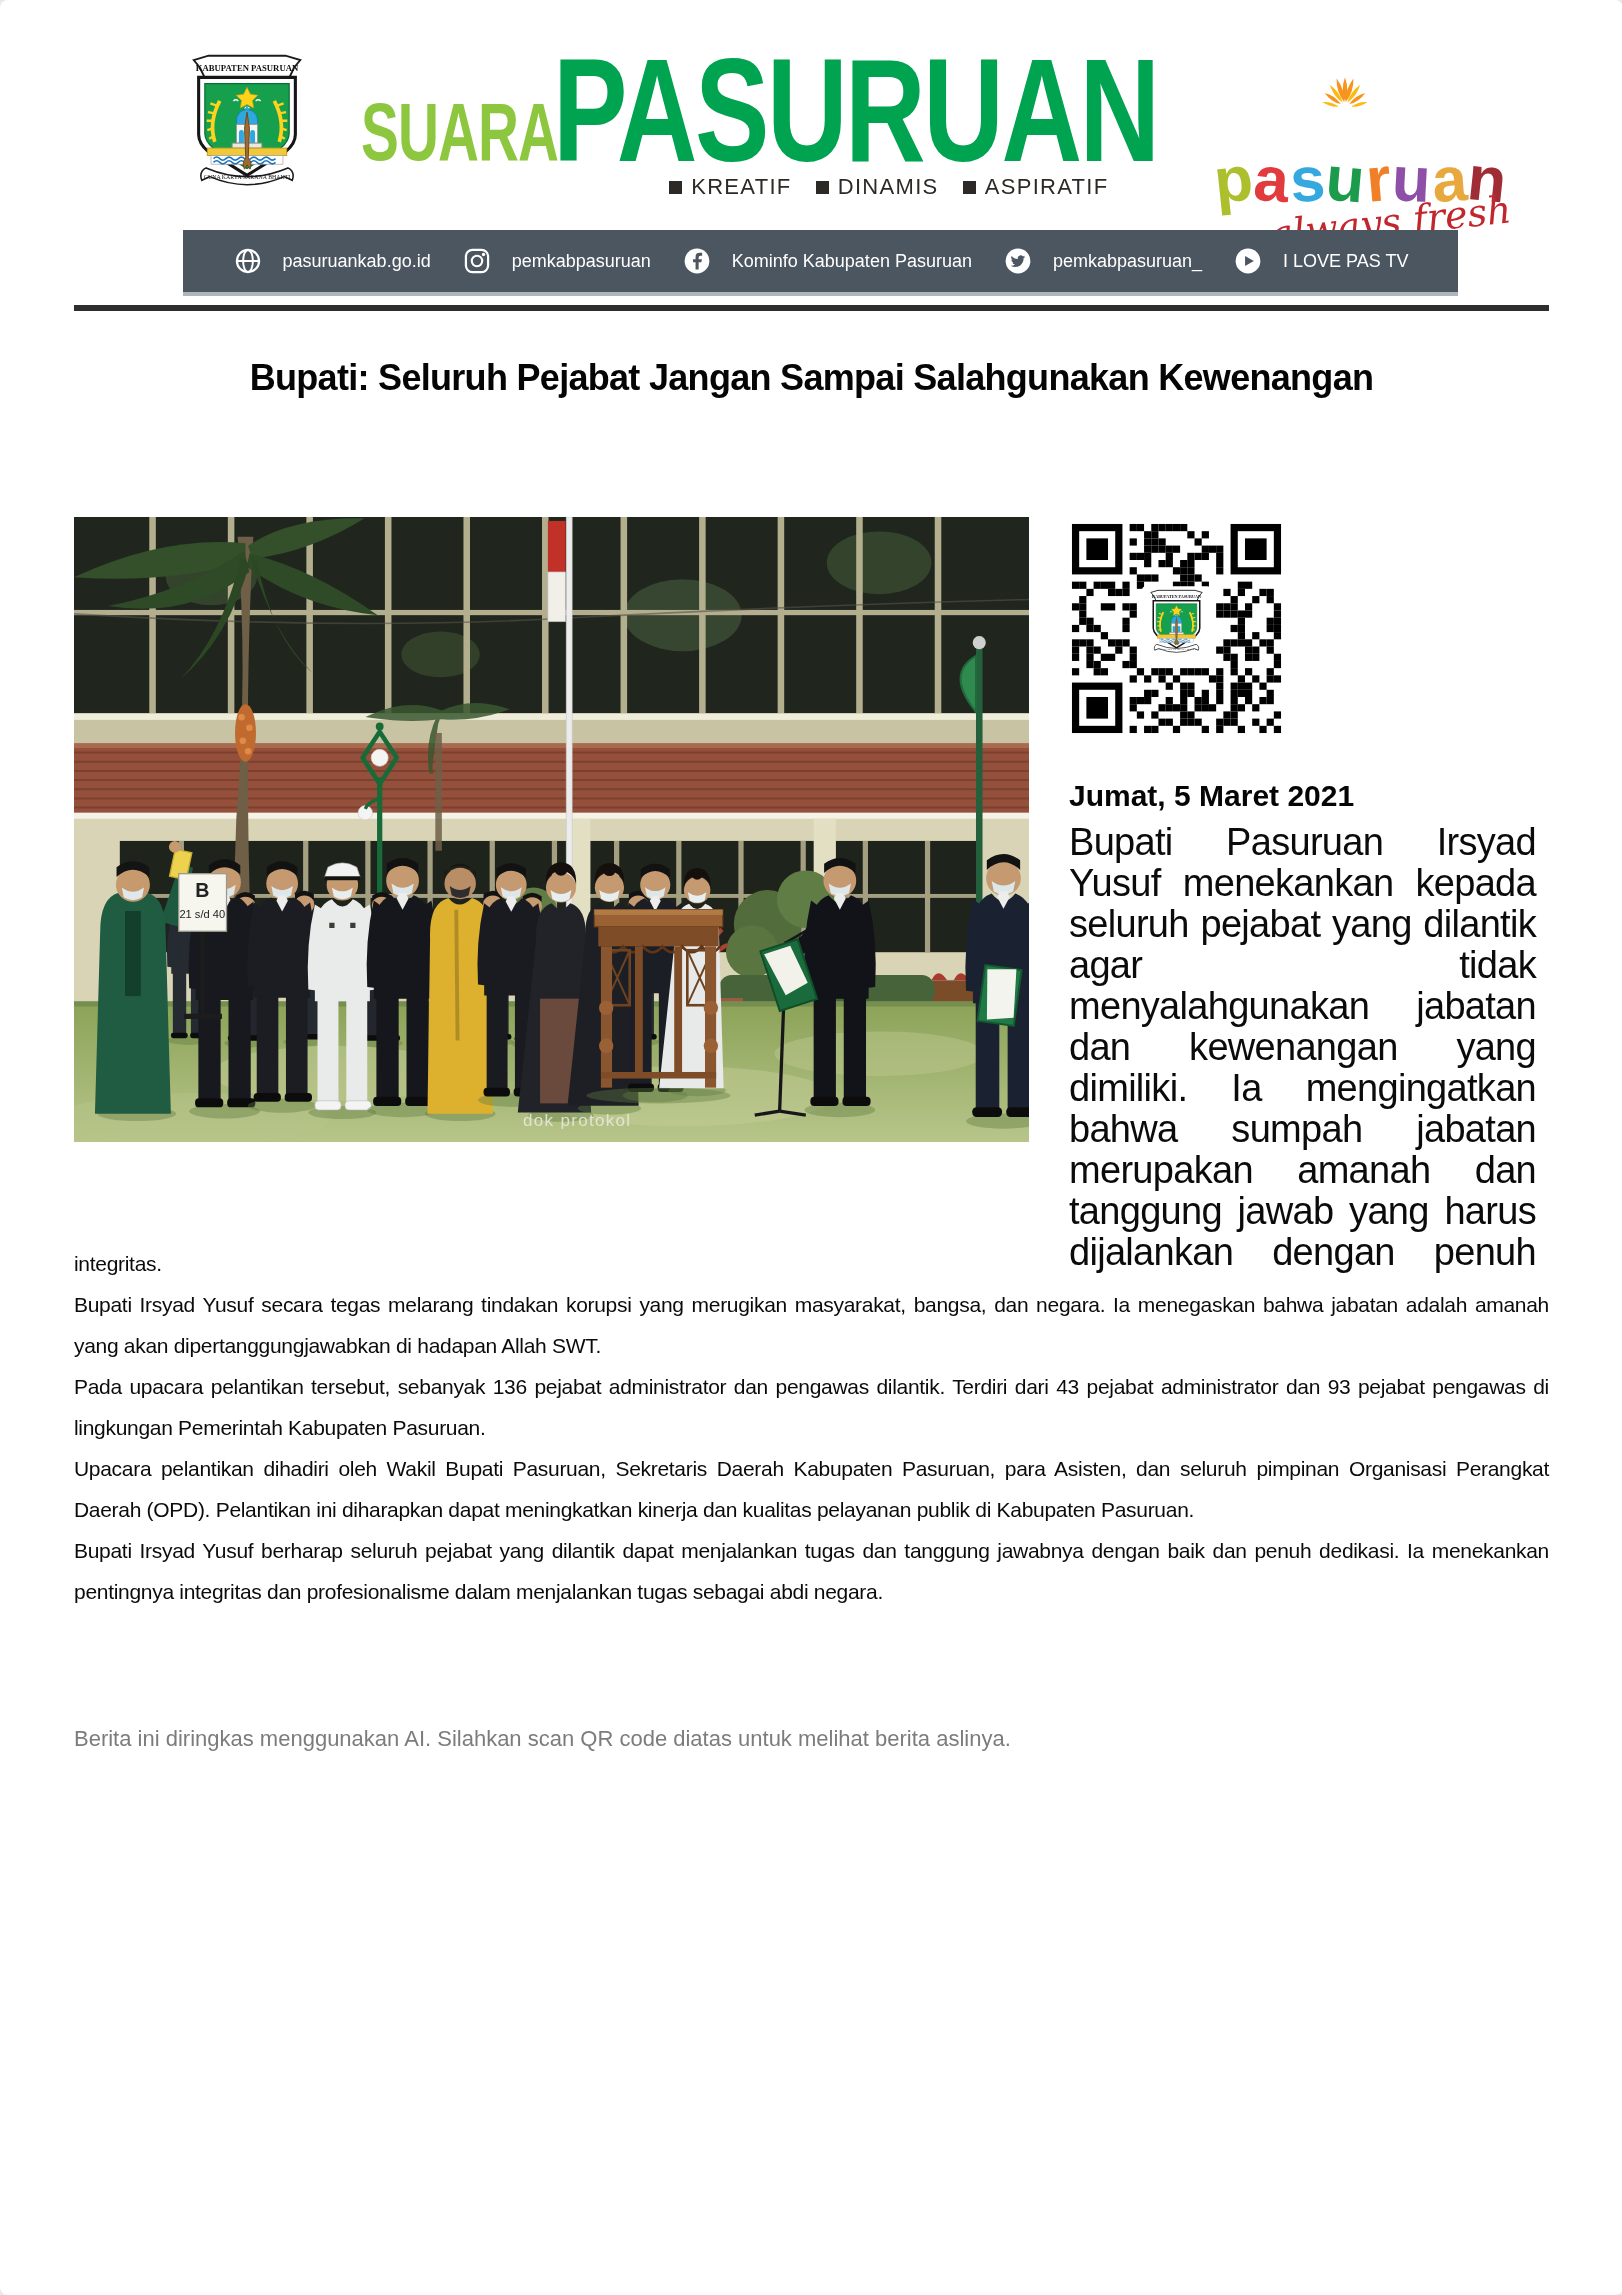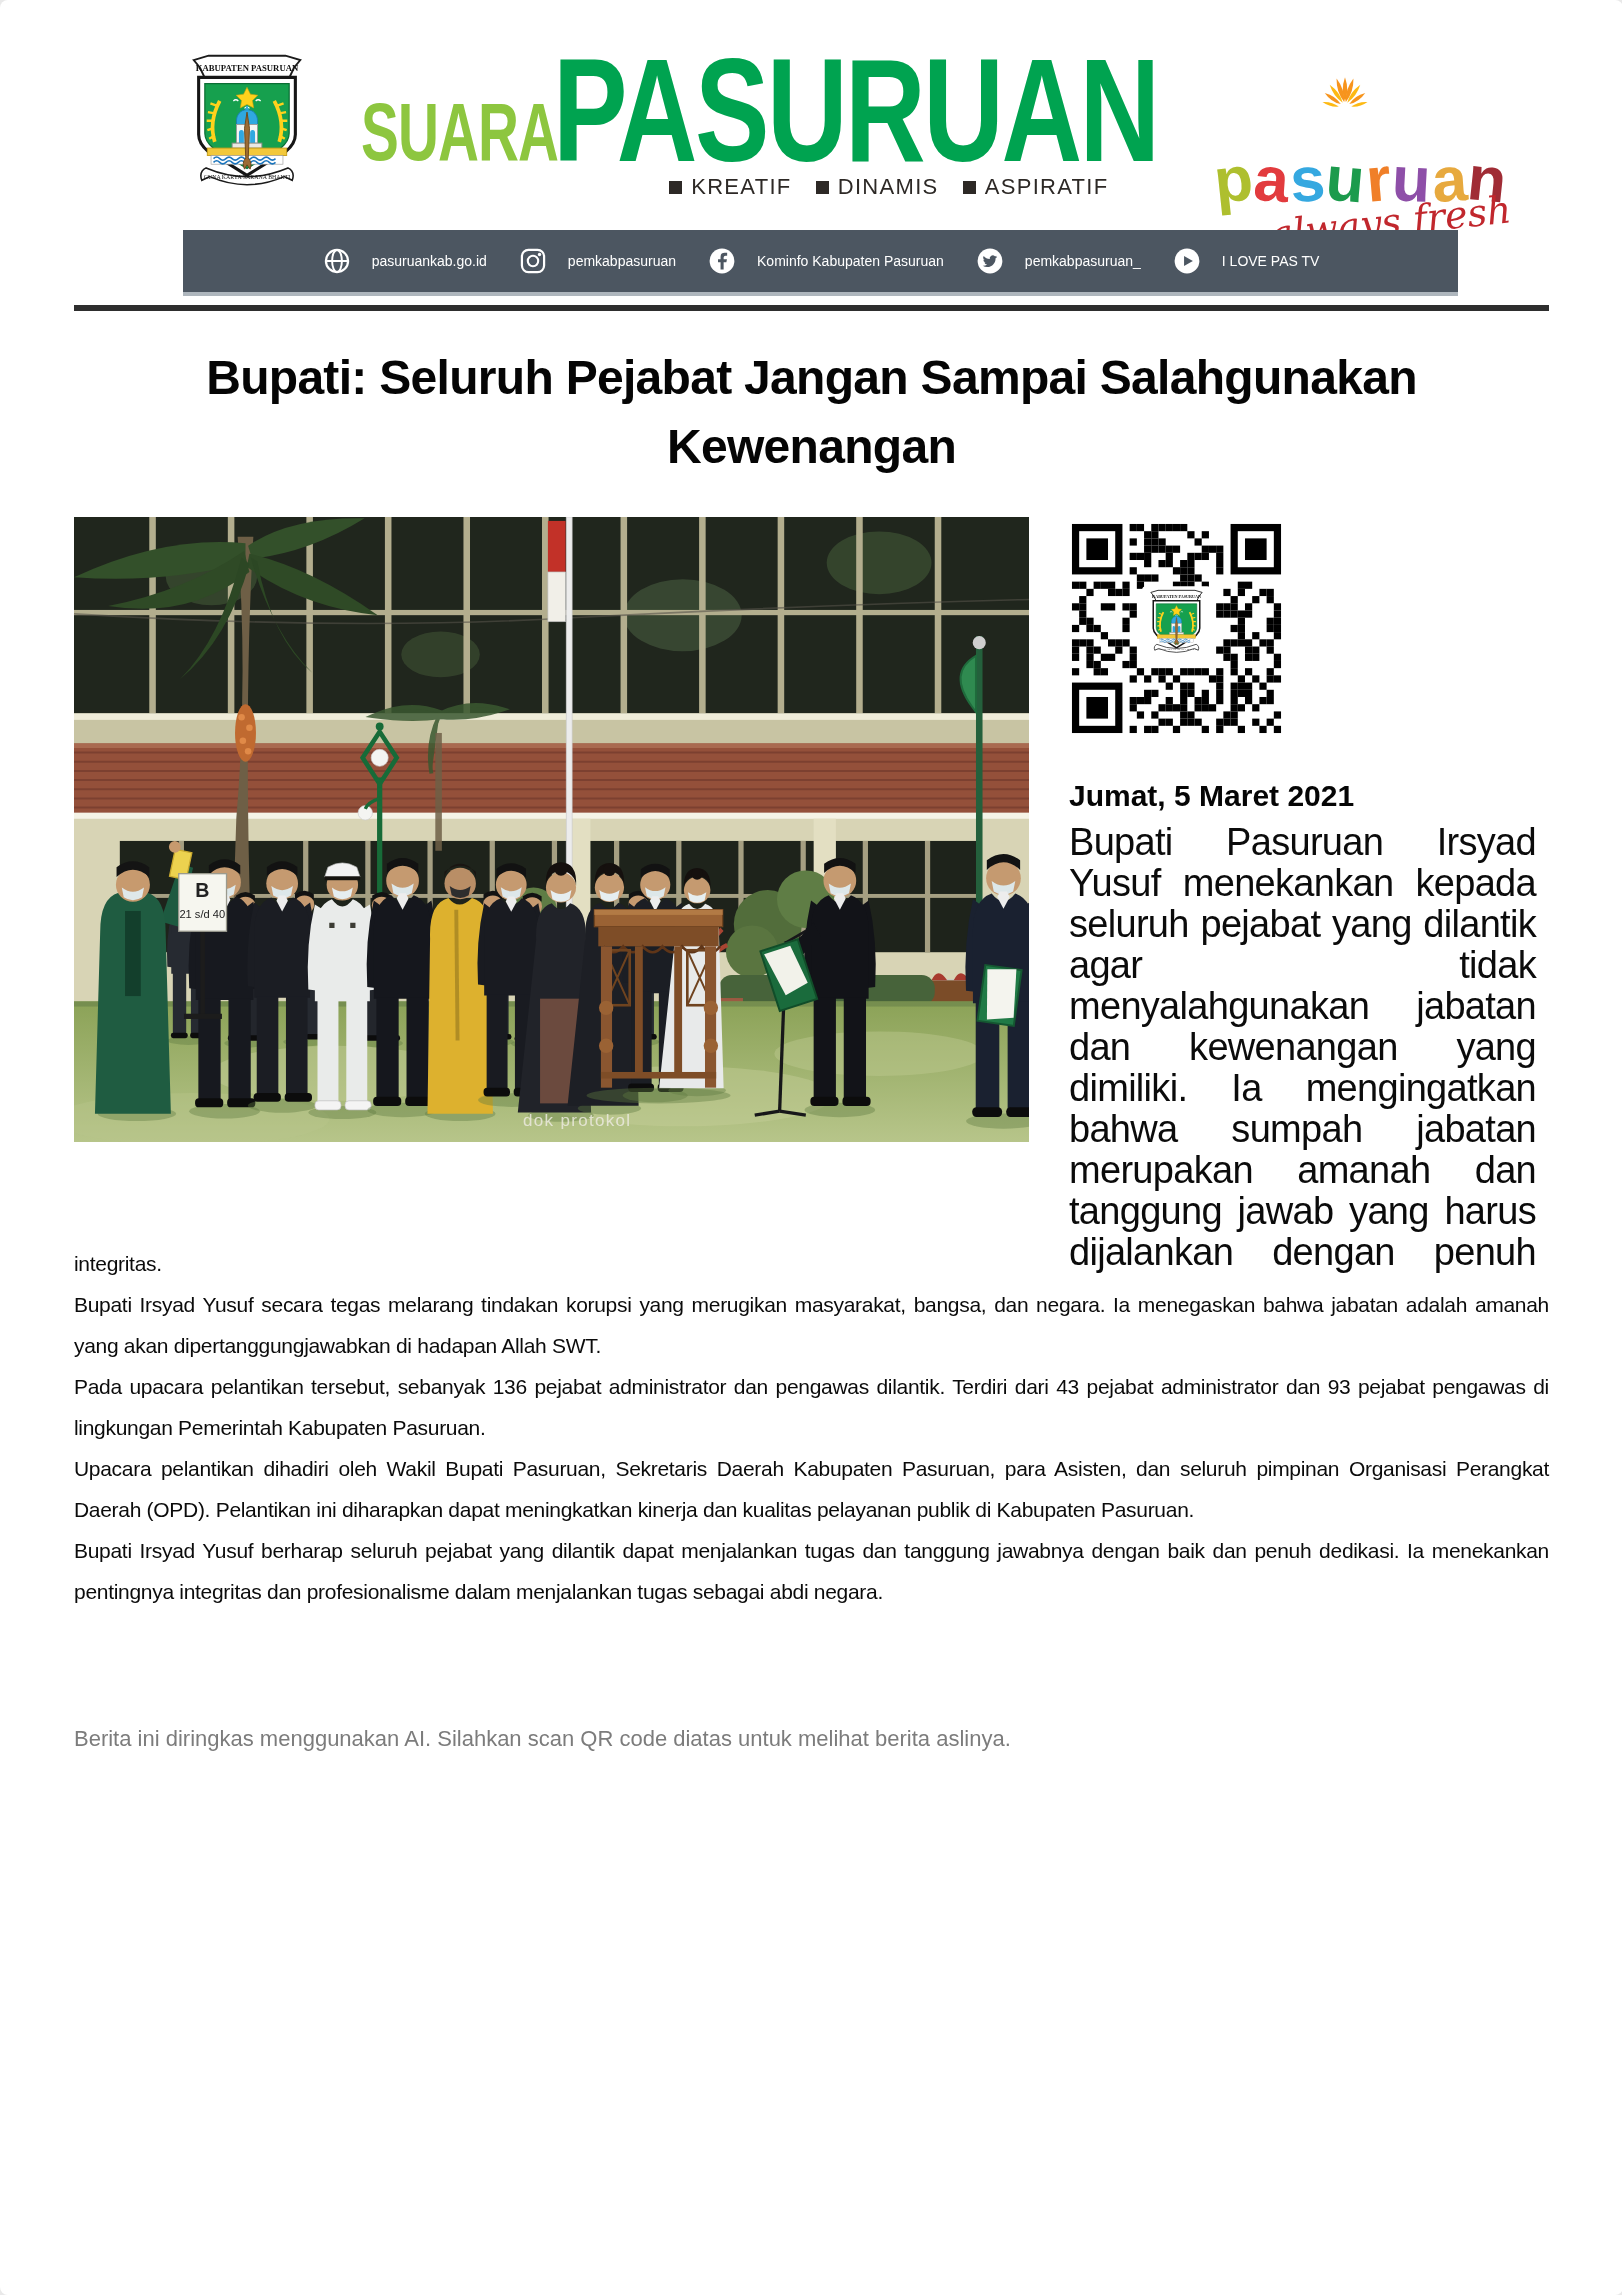--- a/index.html
+++ b/index.html
@@ -26,27 +26,27 @@
   .brand-letters span:nth-child(4){color:#1c9b4d;transform:rotate(5deg);}
   .brand-letters span:nth-child(5){color:#f07f28;transform:rotate(-5deg);}
   .brand-letters span:nth-child(6){color:#8e4fa8;transform:rotate(3deg);}
   .brand-letters span:nth-child(7){color:#e7a93e;transform:rotate(-4deg);}
   .brand-letters span:nth-child(8){color:#a02c35;transform:rotate(6deg);}
   .brand-script{position:absolute;left:56px;top:128px;font-family:"DejaVu Serif", serif;
       font-style:italic;font-size:38px;color:#c1272d;transform:rotate(-6deg);white-space:nowrap;}
 
   .socialbar{left:183px;top:230px;width:1275px;height:62px;background:#4c5661;
       border-bottom:4.6px solid #aeb6bd;display:flex;align-items:center;justify-content:center;gap:31px;}
-  .soc-item{display:flex;align-items:center;gap:20px;color:#ffffff;font-size:14px;white-space:nowrap;}
+  .soc-item{display:flex;align-items:center;gap:20px;color:#ffffff;font-size:18px;white-space:nowrap;}
   .soc-item svg{display:block;}
 
   .rule{left:74px;top:305px;width:1475px;height:5.9px;background:#2e2e2e;}
 
   
-  .title{left:74px;top:343px;width:1475px;text-align:center;font-size:48px;font-weight:bold;
+  .title{left:74px;top:343px;width:1475px;text-align:center;font-size:36px;font-weight:bold;
       line-height:69px;letter-spacing:-0.7px;color:#050505;}
   .photo{left:74px;top:517px;width:955px;height:625px;}
   .photo svg{display:block;width:955px;height:625px;}
   .qr{left:1070px;top:522px;width:213px;height:213px;}
   .qr svg{display:block;width:213px;height:213px;}
   .date{left:1069px;top:777px;font-size:30px;font-weight:bold;line-height:37px;color:#050505;}
   .leadcol{left:1069px;top:822px;width:467px;font-size:38px;line-height:41px;letter-spacing:-0.7px;
       text-align:justify;text-align-last:justify;color:#0b0b0b;}
   .bodytext{left:74px;top:1243px;width:1475px;font-size:21px;line-height:41px;letter-spacing:-0.3px;color:#0b0b0b;}
   .bodytext p{margin:0;text-align:justify;}

